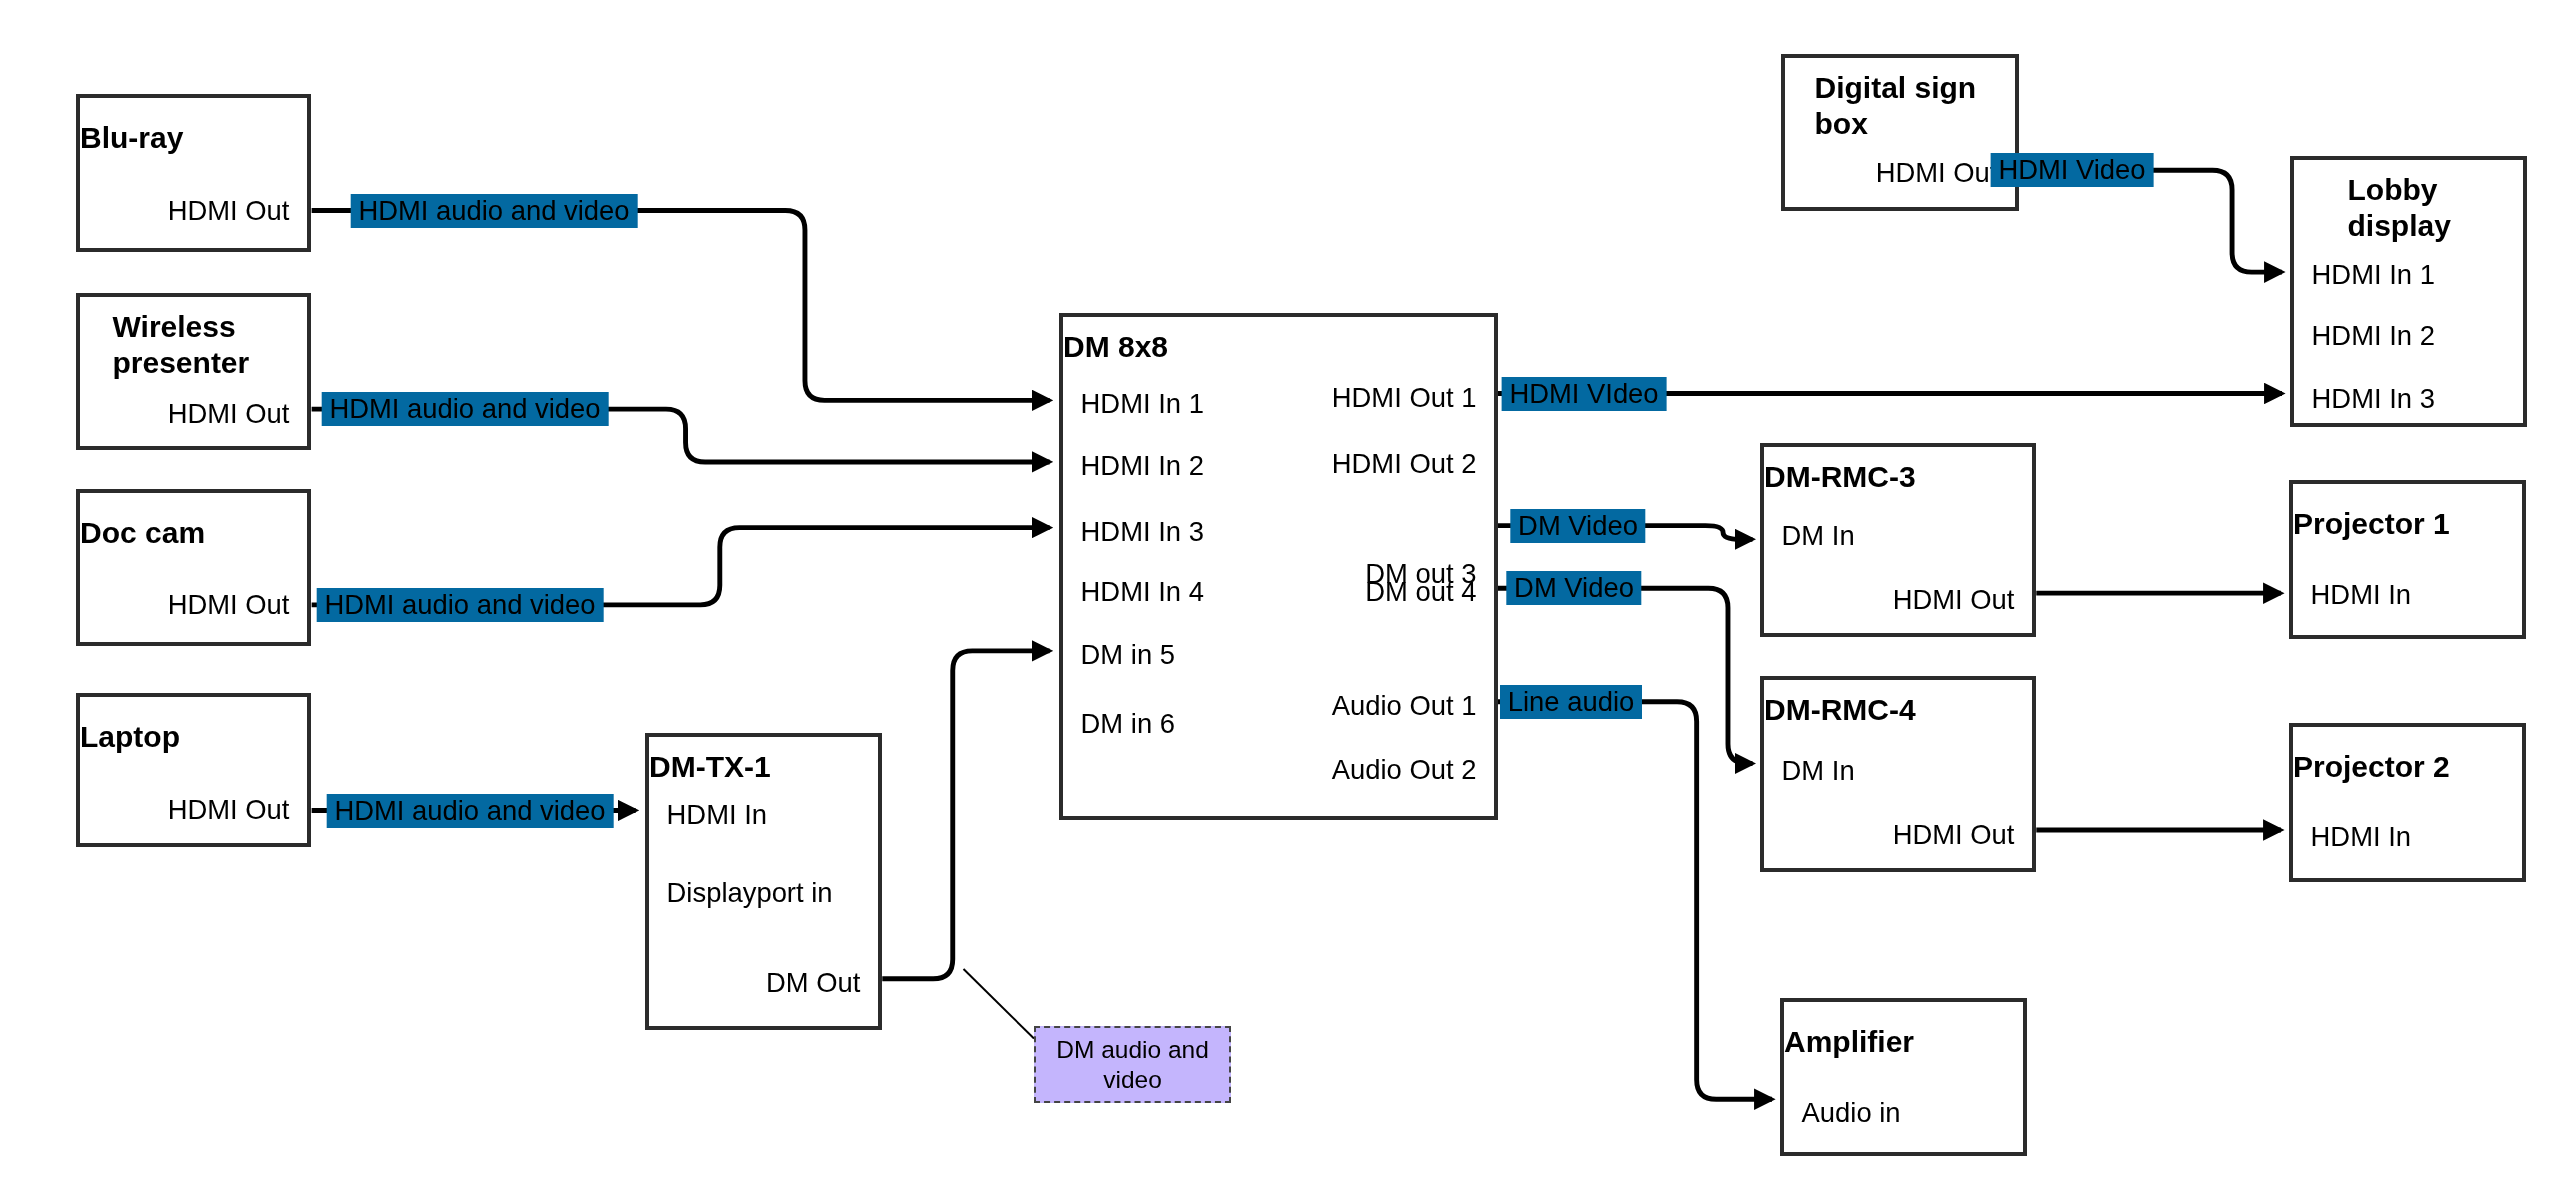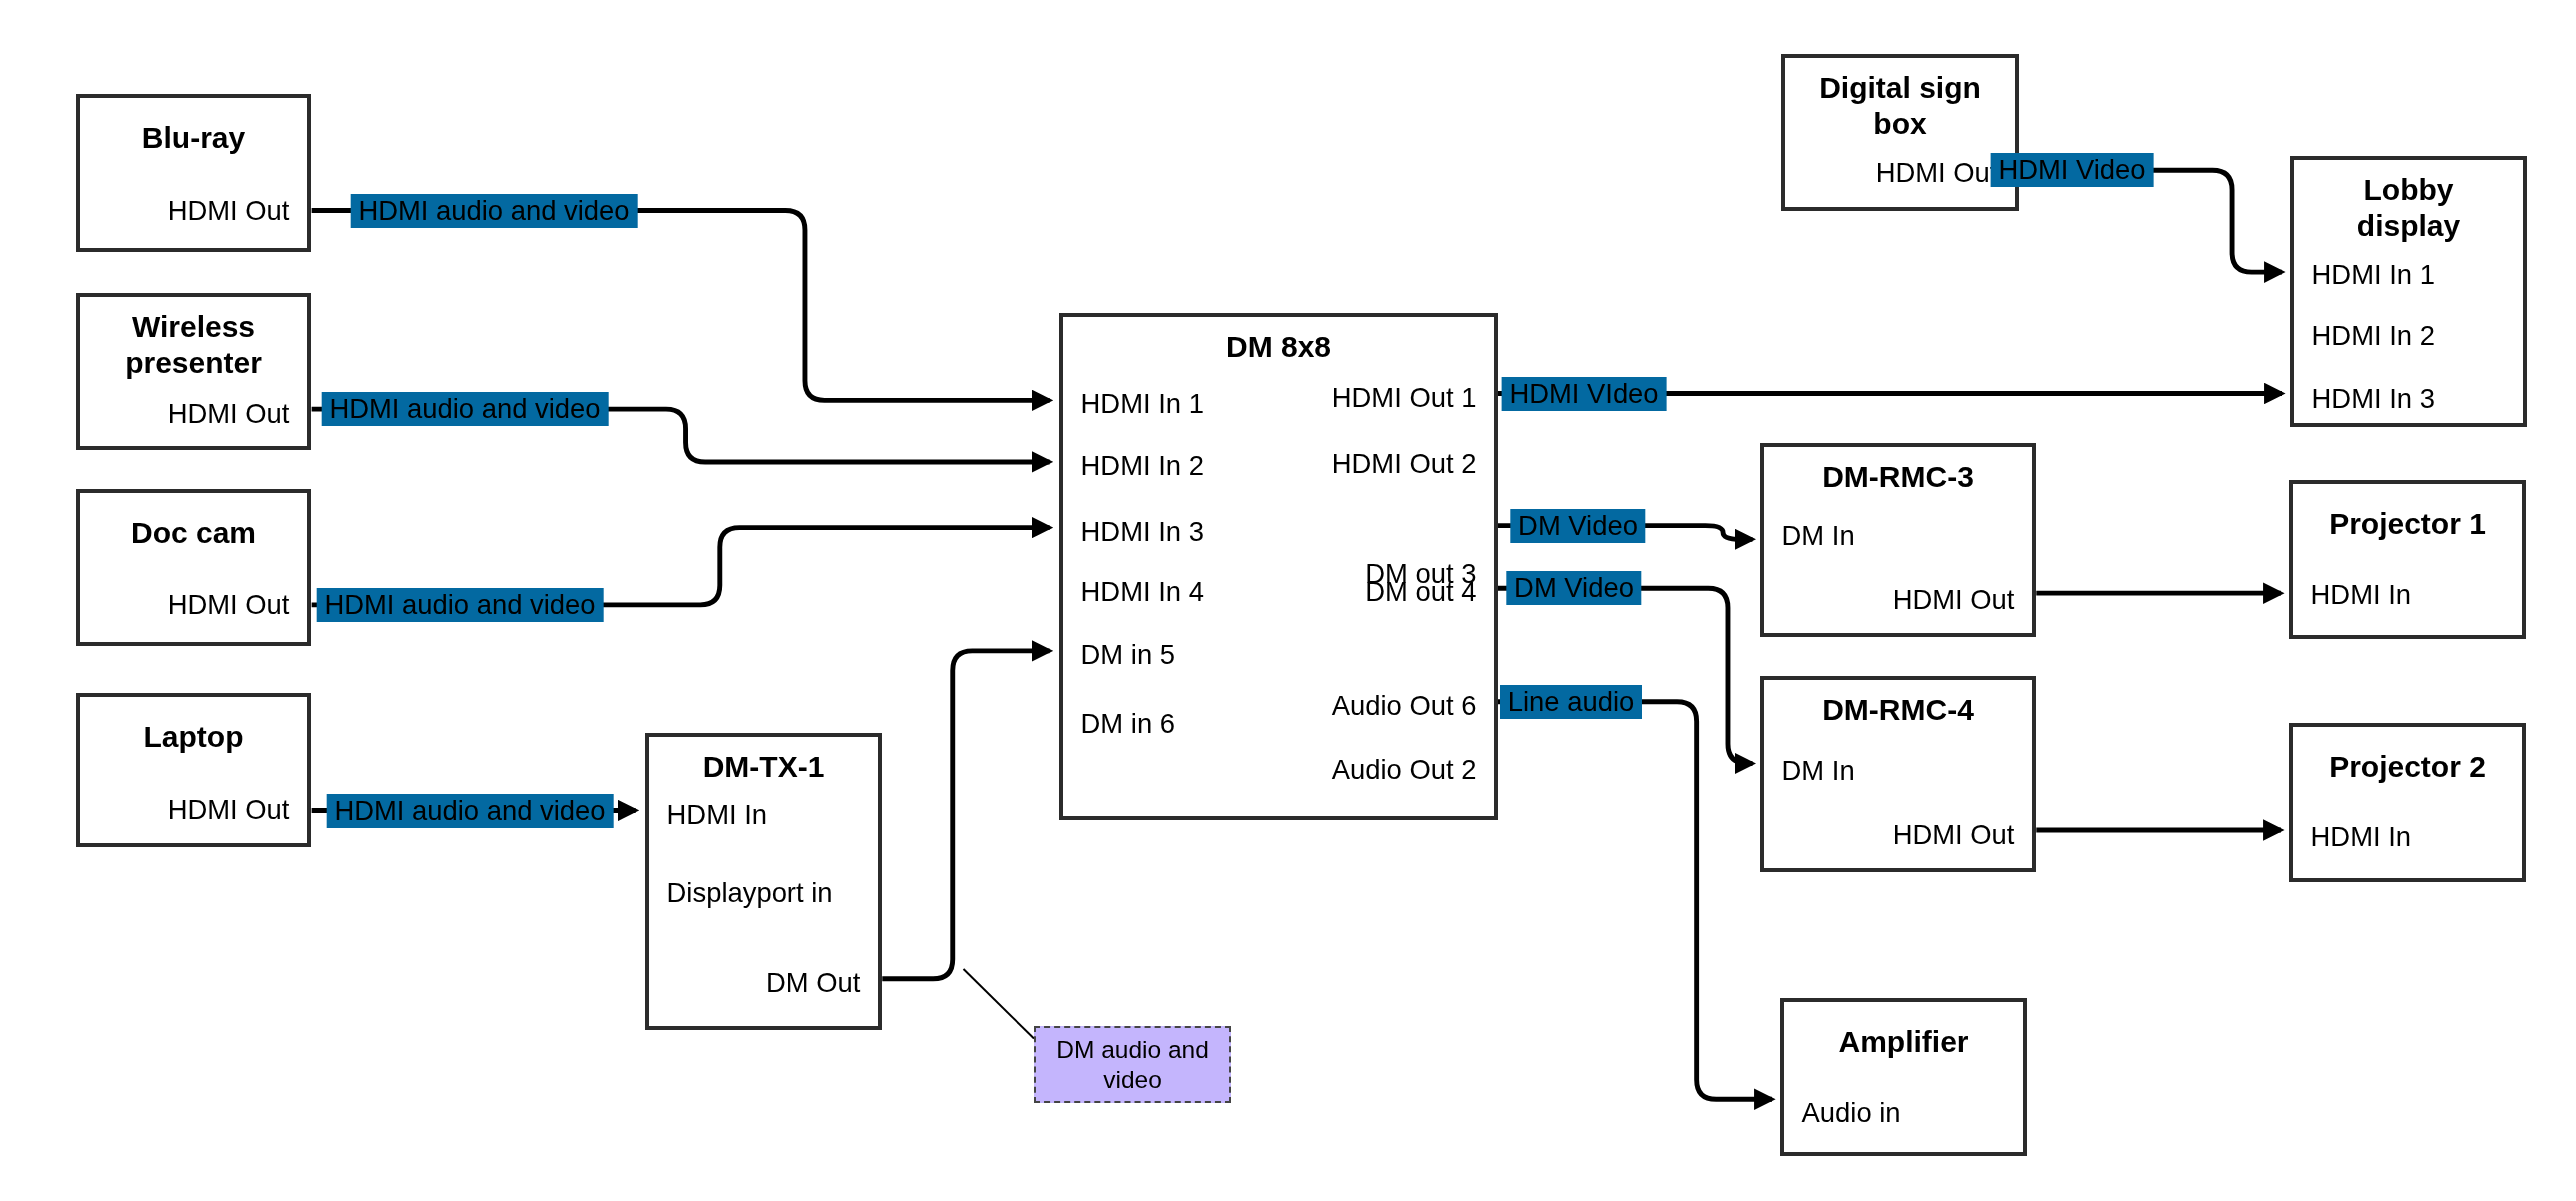--- a/index.html
+++ b/index.html
@@ -16,21 +16,20 @@
     position:absolute;
     background:#ffffff;
     border:4.9px solid #2b2b2b;
     box-sizing:border-box;
     z-index:2;
   }
   .node .title{
     font-weight:bold;
     font-size:30px;
     line-height:36px;
-    text-align:center;
     margin-top:21.5px;
   }
   .node .title.tight{margin-top:11.7px;}
   .node .title .clamp{display:block;margin:0 auto;}
   .port{
     position:absolute;
     left:17.6px;right:17.6px;
     height:33px;line-height:33px;
     font-size:27.4px;
     white-space:nowrap;
@@ -168,21 +167,21 @@
     <div class="port pl p-dm8-in1">HDMI In 1</div>
     <div class="port pl p-dm8-in2">HDMI In 2</div>
     <div class="port pl p-dm8-in3">HDMI In 3</div>
     <div class="port pl p-dm8-in4">HDMI In 4</div>
     <div class="port pl p-dm8-in5">DM in 5</div>
     <div class="port pl p-dm8-in6">DM in 6</div>
     <div class="port pr p-dm8-out1">HDMI Out 1</div>
     <div class="port pr p-dm8-out2">HDMI Out 2</div>
     <div class="port pr p-dm8-out3">DM out 3</div>
     <div class="port pr p-dm8-out4">DM out 4</div>
-    <div class="port pr p-dm8-aout1">Audio Out 6</div>
+    <div class="port pr p-dm8-aout1">Audio Out 1</div>
     <div class="port pr p-dm8-aout2">Audio Out 2</div>
   </div>
 
   <div class="node n-digitalsign">
     <div class="title tight">
       <span class="clamp" style="max-width:171px">Digital sign box</span>
     </div>
     <div class="port pr p-sign-out">HDMI Out</div>
   </div>
 

